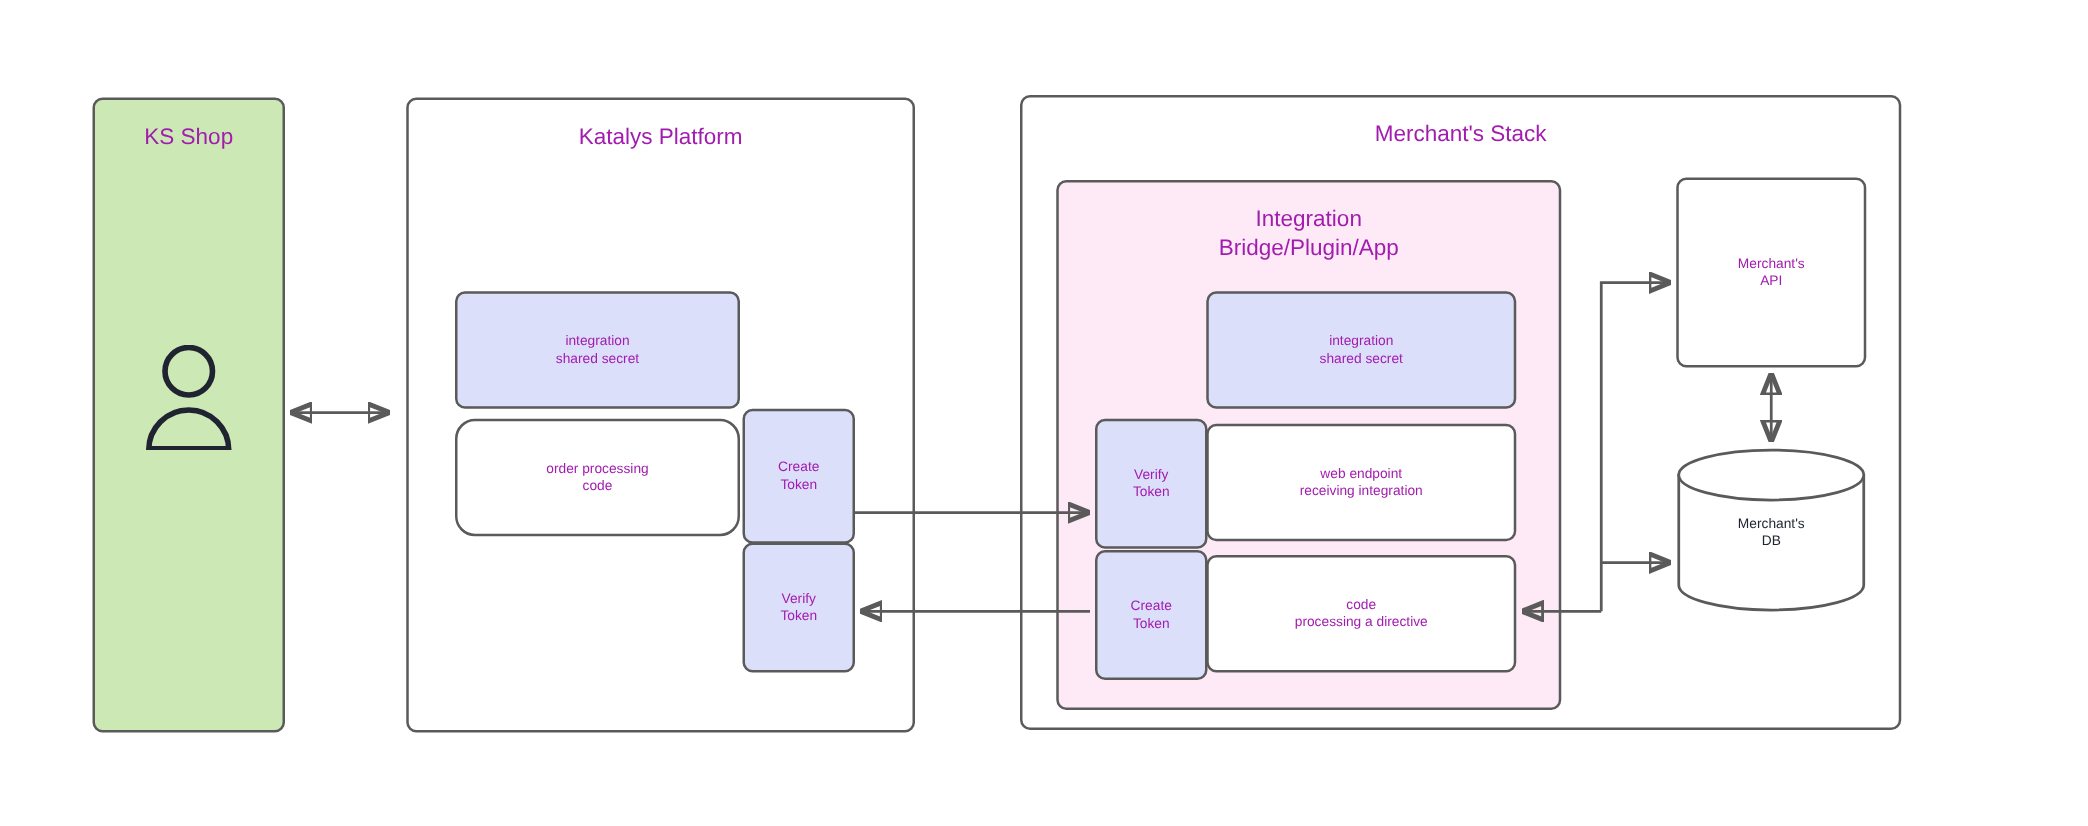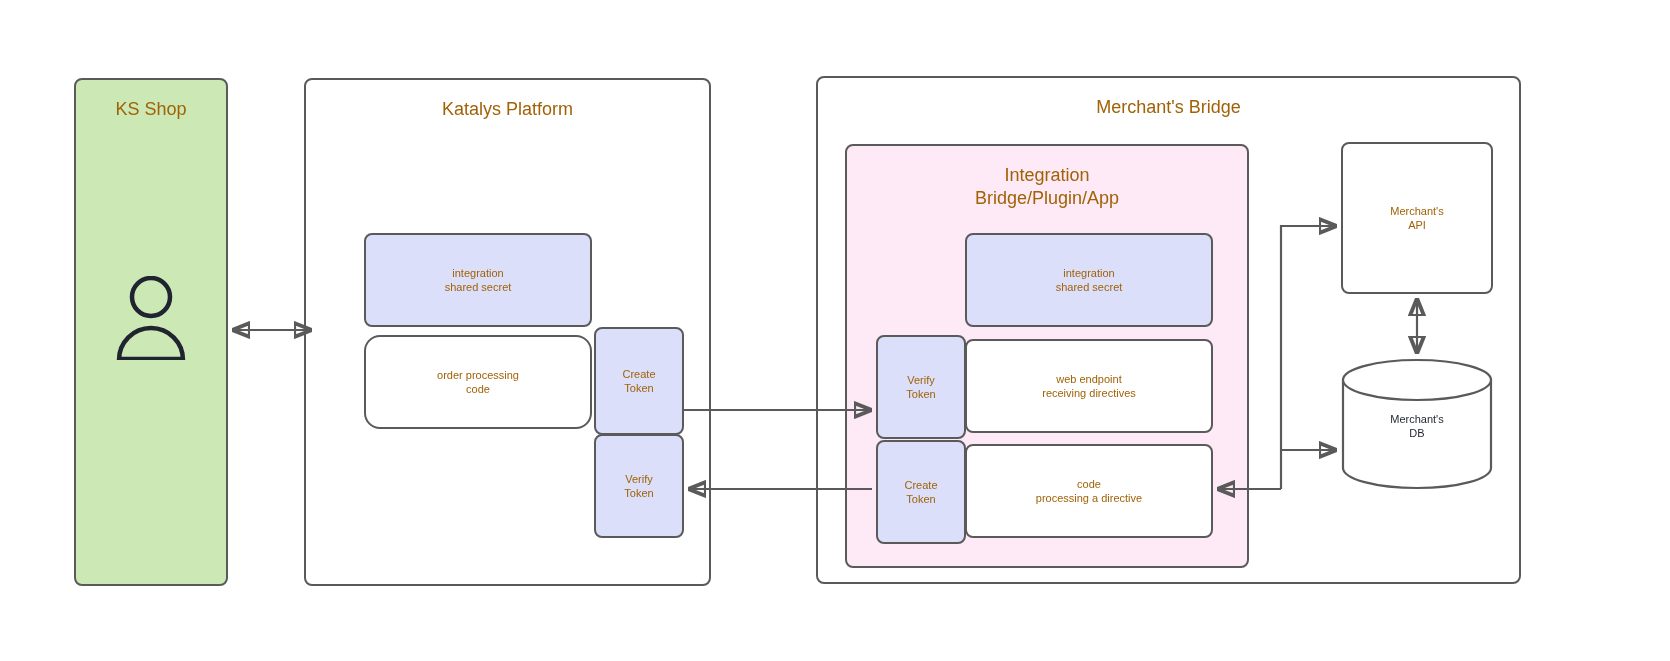--- a/index.html
+++ b/index.html
@@ -24,21 +24,21 @@
     box-sizing: border-box;
     border: 2px solid #5a5a5a;
     border-radius: 8px;
     background: #ffffff;
     display: flex;
     align-items: center;
     justify-content: center;
     text-align: center;
     line-height: 1.28;
     white-space: pre-line;
-    color: #a16207;
+    color: #a21caf;
   }
   .container-node {
     align-items: flex-start;
     justify-content: center;
     padding-top: 18px;
     z-index: 1;
   }
   .green { background: #cbe8b5; }
   .lav   { background: #dbdffa; }
   .pink  { background: #fdeaf6; }
@@ -80,54 +80,54 @@
     <svg viewBox="0 0 76 84" width="76" height="84">
       <circle cx="38" cy="21" r="19" fill="none" stroke="#1f2430" stroke-width="4.5"></circle>
       <path d="M6 84 A32 32 0 0 1 70 84" fill="none" stroke="#1f2430" stroke-width="4.5"></path>
       <line x1="6" y1="83" x2="70" y2="83" stroke="#1f2430" stroke-width="4.5"></line>
     </svg>
   </div>
 
   <div class="label-only f18" style="left:74px; top:365px; width:154px;">Customer
 (Browser)</div>
 
-  <div class="node plain container-node f18" style="left:304px; top:78px; width:407px; height:508px;">
+  <div class="node plain container-node f18" style="left:325px; top:78px; width:407px; height:508px;">
     <span>Katalys Platform</span>
   </div>
 
   <div class="node lav f17" style="left:364px; top:233px; width:228px; height:94px; z-index:3;">integration
 shared secret</div>
 
   <div class="node plain f17" style="left:364px; top:335px; width:228px; height:94px; z-index:3;border-radius:16px;">order processing
 code</div>
 
   <div class="node lav f17" style="left:594px; top:327px; width:90px; height:108px; z-index:4;">Create
 Token</div>
 
 
   <div class="node lav f17" style="left:594px; top:434px; width:90px; height:104px; z-index:4;">Verify
 Token</div>
 
   <div class="node plain container-node f18" style="left:816px; top:76px; width:705px; height:508px;">
-    <span>Merchant's Bridge</span>
+    <span>Merchant's Stack</span>
   </div>
 
   <div class="node pink container-node f18" style="left:845px; top:144px; width:404px; height:424px;">
     <span>Integration
 Bridge/Plugin/App</span>
   </div>
 
   <div class="node lav f17" style="left:965px; top:233px; width:248px; height:94px; z-index:3;">integration
 shared secret</div>
 
   <div class="node lav f17" style="left:876px; top:335px; width:90px; height:104px; z-index:4;">Verify
 Token</div>
 
   <div class="node plain f17" style="left:965px; top:339px; width:248px; height:94px; z-index:3;">web endpoint
-receiving directives</div>
+receiving integration</div>
 
   <div class="node lav f17" style="left:876px; top:440px; width:90px; height:104px; z-index:4;">Create
 Token</div>
 
   <div class="node plain f17" style="left:965px; top:444px; width:248px; height:94px; z-index:3;">code
 processing a directive</div>
 
   <div class="node plain f17" style="left:1341px; top:142px; width:152px; height:152px; z-index:3;">Merchant's
 API</div>
 

